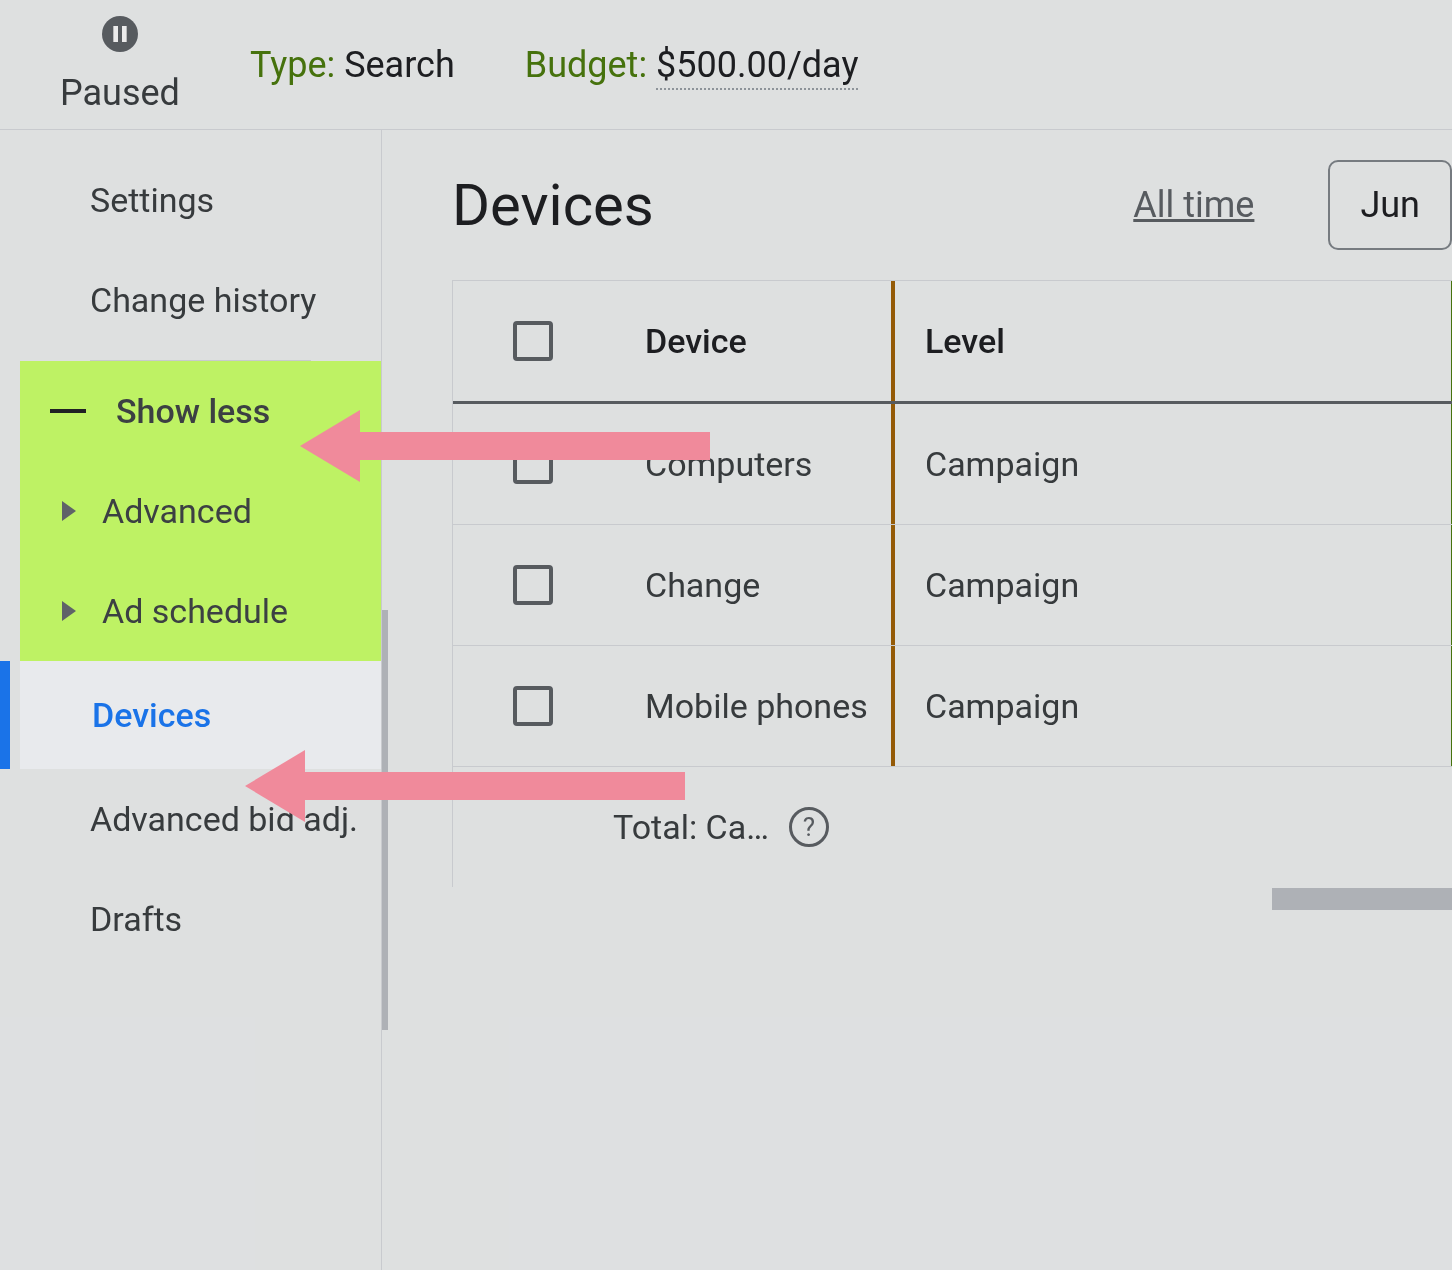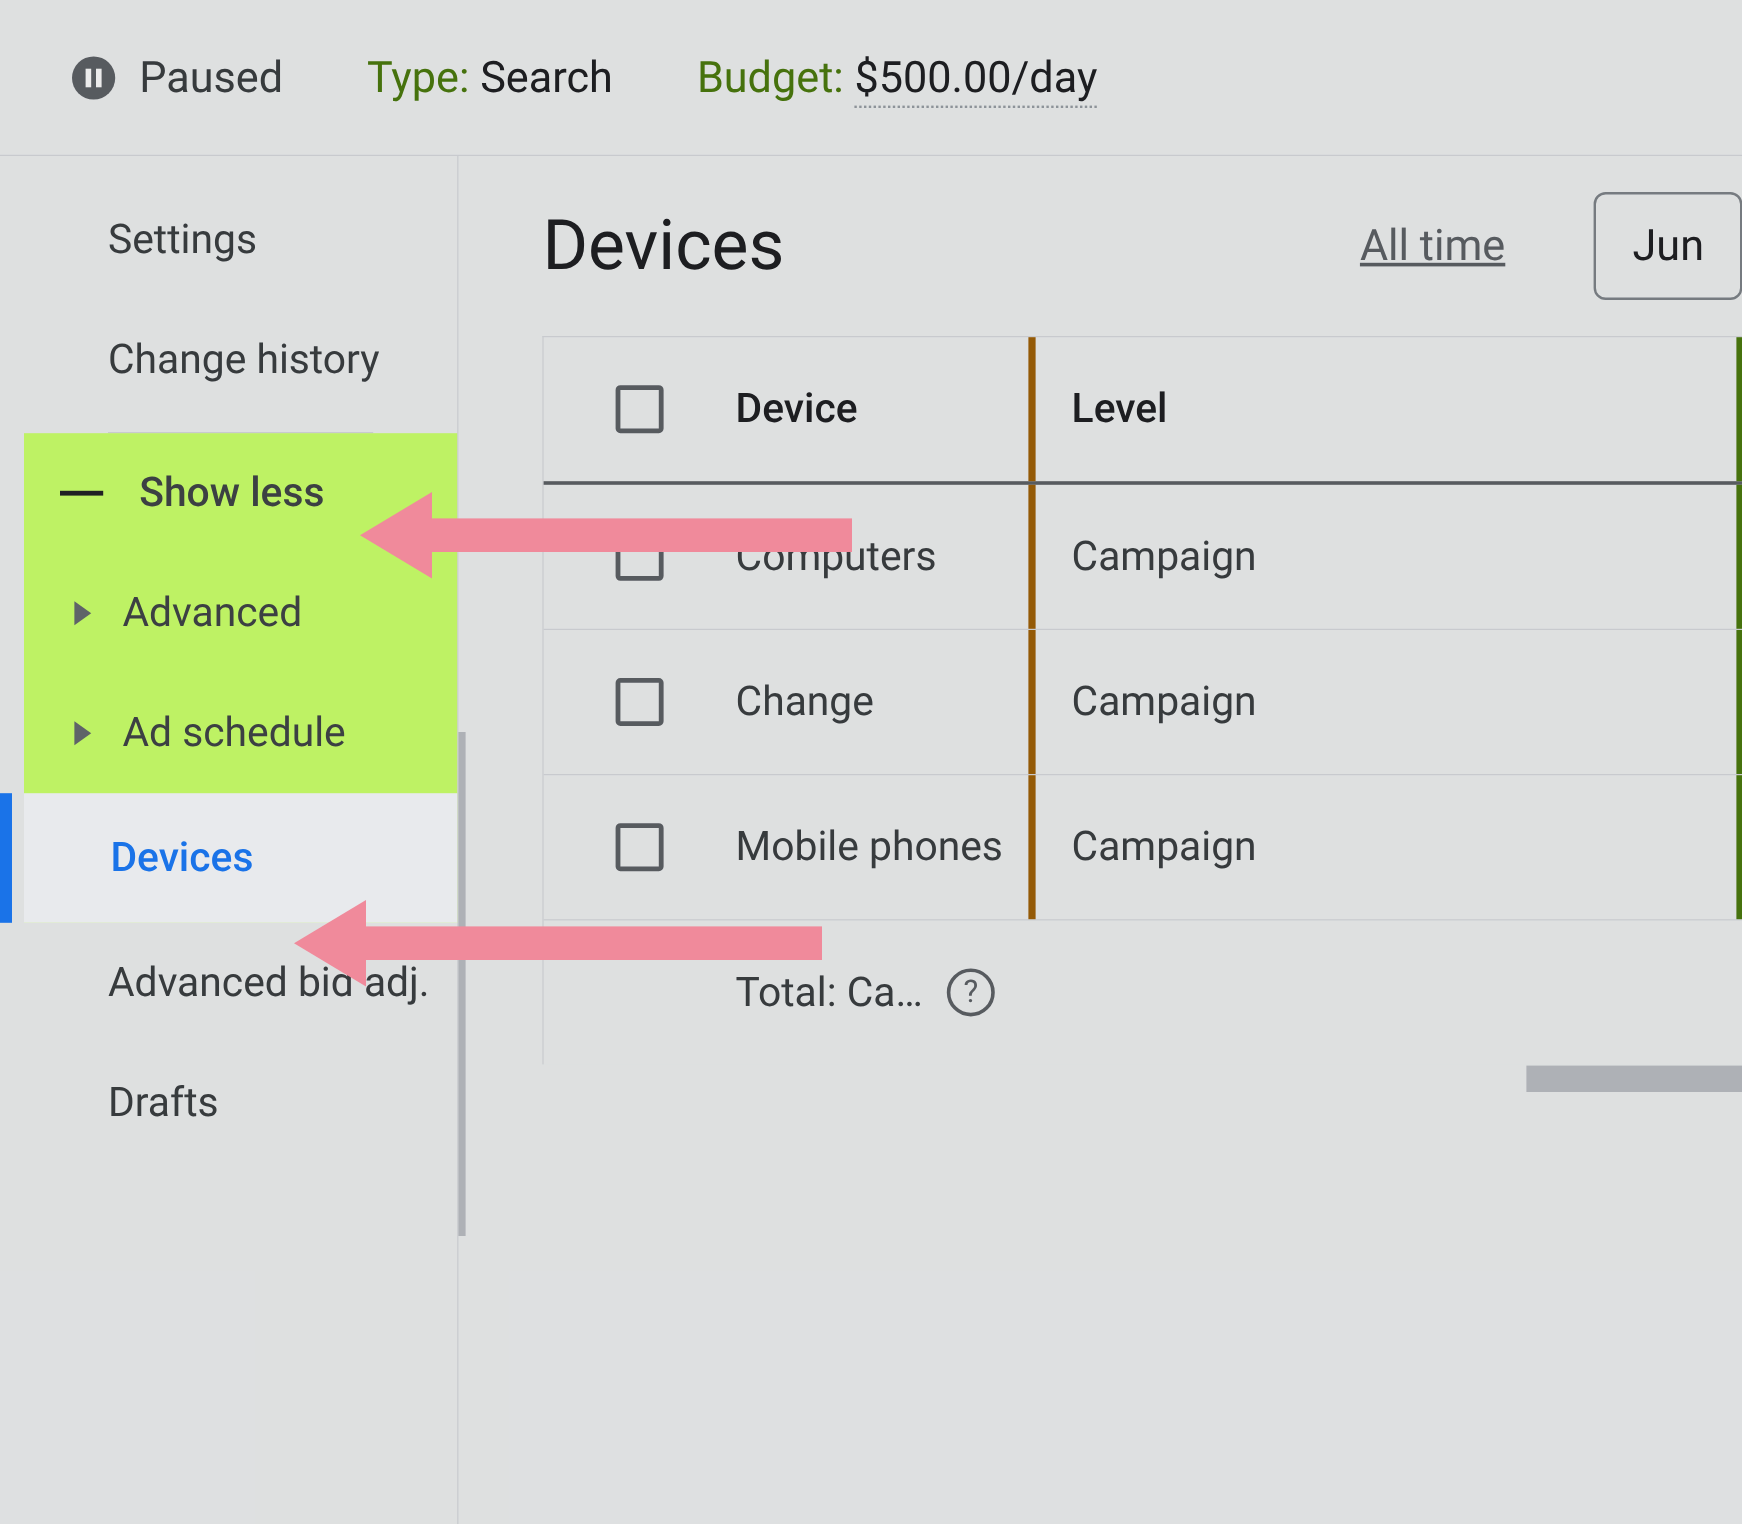--- a/index.html
+++ b/index.html
@@ -26,20 +26,21 @@
       padding: 0 60px;
       font-size: 36px;
       color: #3c4043;
       gap: 70px;
       border-bottom: 1px solid #dadce0;
     }
     .status-badge {
       display: flex;
       align-items: center;
       gap: 20px;
+      flex-direction: column;
     }
     .pause-icon-wrap {
       width: 36px;
       height: 36px;
       border-radius: 50%;
       background: #5f6368;
       display: flex;
       align-items: center;
       justify-content: center;
     }
@@ -180,29 +181,30 @@
     .checkbox {
       width: 40px;
       height: 40px;
       border: 4px solid #5f6368;
       border-radius: 4px;
       cursor: pointer;
     }
     .col-device {
       width: 250px;
       padding-right: 12px;
-      border-right: 6px solid #a16207;
+      border-right: 4px solid #a16207;
       min-height: inherit;
       display: flex;
       align-items: center;
+      margin-left: 32px;
     }
     .col-level {
       flex: 1;
       padding-left: 30px;
-      border-right: 5px solid #4d7c0f;
+      border-right: 1px solid #4d7c0f;
       min-height: inherit;
       display: flex;
       align-items: center;
     }
     .total-row {
       display: flex;
       align-items: center;
       min-height: 120px;
       padding-left: 160px;
       gap: 20px;

